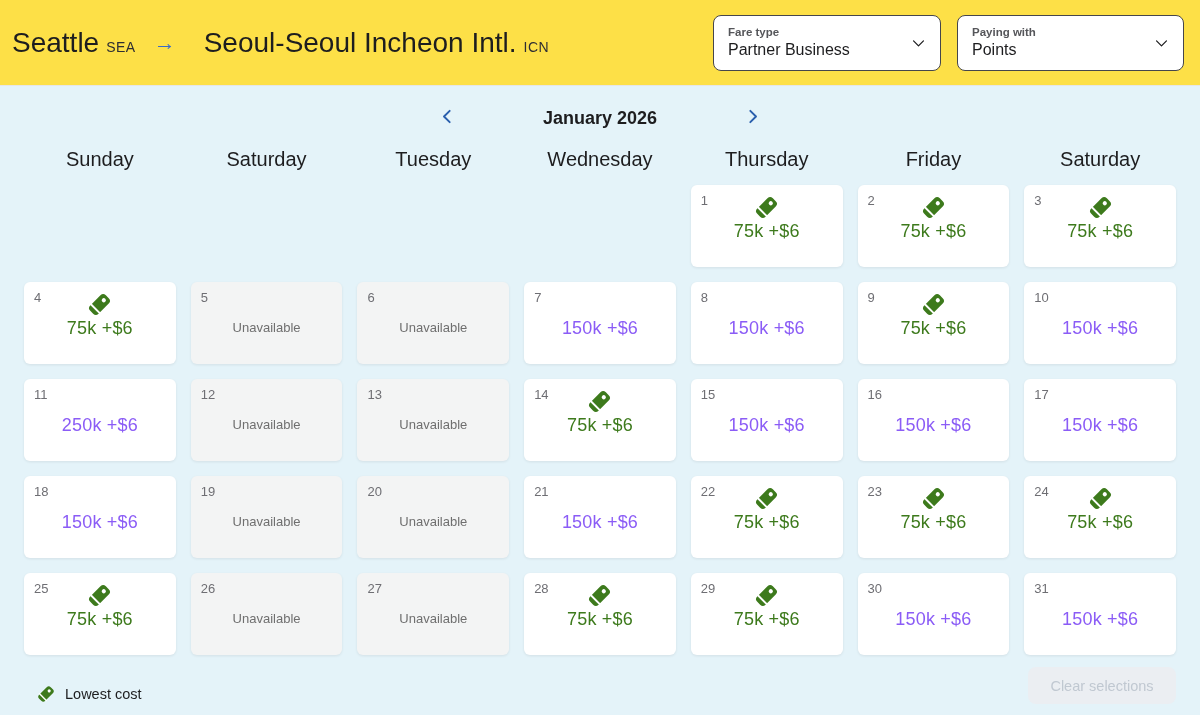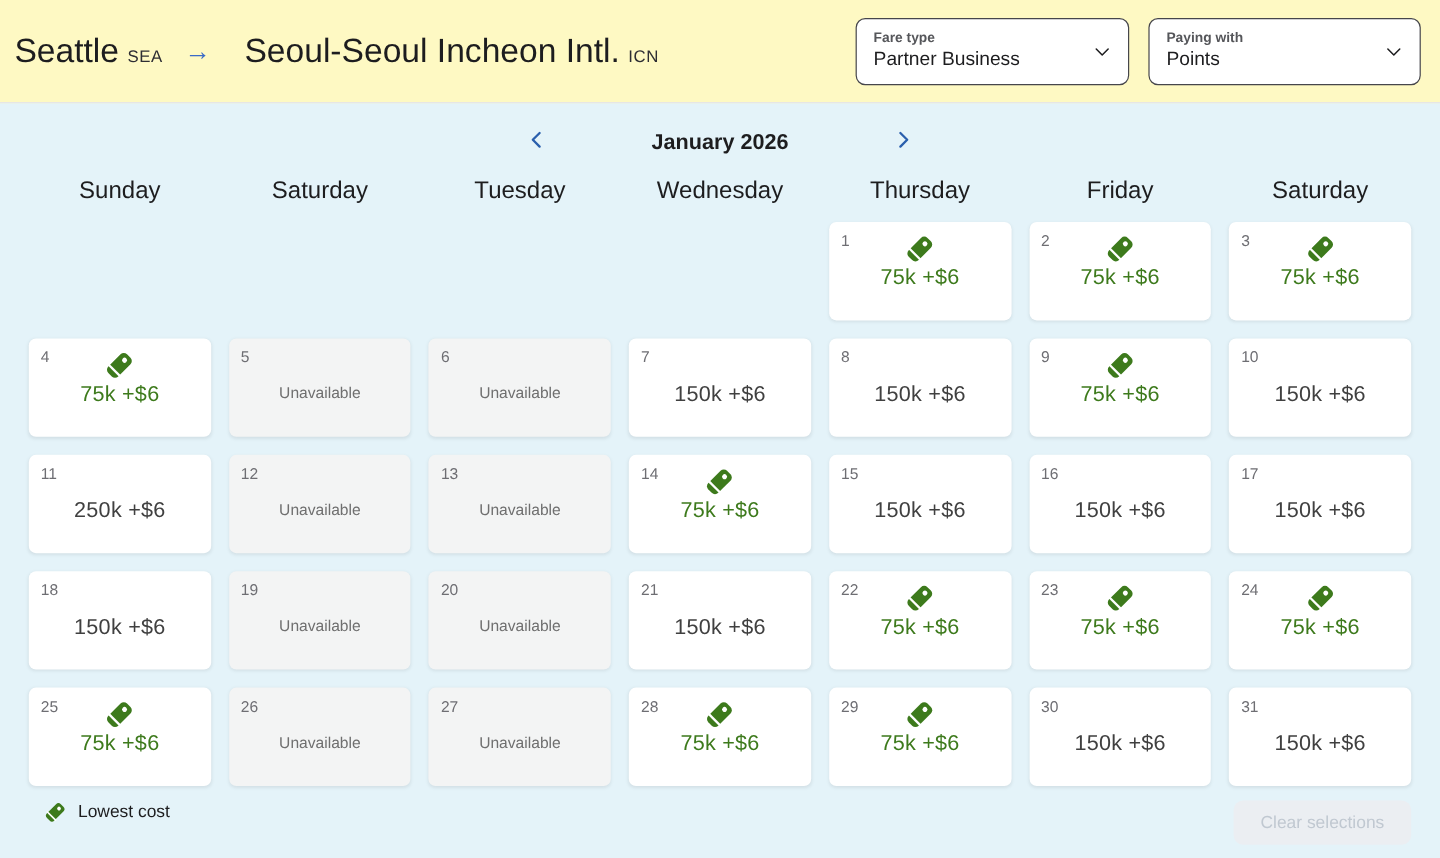--- a/index.html
+++ b/index.html
@@ -1,20 +1,20 @@
 <!DOCTYPE html>
 <html><head>
 <meta charset="utf-8">
 <style>
   * { margin:0; padding:0; box-sizing:border-box; }
   html,body { width:1200px; height:715px; overflow:hidden; }
   body { font-family:"Liberation Sans", sans-serif; background:#e4f3f9; color:#1d1d1f; }
 
   
-  .header { height:86px; background:#fef9c3; border-bottom:1px solid #e6e6e6;
+  .header { height:86px; background:#fde047; border-bottom:1px solid #e6e6e6;
             display:flex; align-items:center; padding:0 16px 0 12px; }
   .route { display:flex; align-items:baseline; }
   .city { font-size:28px; font-weight:500; color:#1d1d1f; }
   .code { font-size:14px; font-weight:500; color:#2e2e33; margin-left:7px; letter-spacing:.5px; }
   .route-arrow { font-size:22px; color:#3a6bc7; margin:0 16px 0 18px; align-self:center; line-height:1; }
   .dest { margin-left:12px; }
 
   .selects { margin-left:auto; display:flex; gap:16px; }
   .select-box { width:228px; height:56px; border:1px solid #46464b; border-radius:8px;
                 background:#fff; position:relative; display:flex; flex-direction:column;
@@ -34,26 +34,26 @@
 
   .grid { display:grid; grid-template-columns:repeat(7,1fr); gap:15px; margin-top:14px; }
   .cell { height:82px; background:#fff; border-radius:6px; position:relative;
           box-shadow:0 1px 3px rgba(0,0,0,.08); cursor:pointer; }
   .cell.empty { background:transparent; box-shadow:none; cursor:default; }
   .cell.unavailable { background:#f3f4f4; cursor:default; }
   .daynum { position:absolute; top:8px; left:10px; font-size:13px; color:#6e6e73; }
   .cell-body { position:absolute; top:9px; left:0; right:0;
                display:flex; flex-direction:column; align-items:center; }
   .icon-slot { height:27px; display:flex; align-items:center; justify-content:center; }
-  .price { font-size:18px; line-height:20px; font-weight:500; color:#404040; letter-spacing:.2px; }
+  .price { font-size:18px; line-height:20px; font-weight:500; color:#8b5cf6; letter-spacing:.2px; }
   .price.lowest { color:#3d7a1c; }
   .status { font-size:13px; line-height:20px; color:#6f6f6f; }
 
   
-  .footer { display:flex; align-items:flex-start; margin-top:12px; }
+  .footer { display:flex; align-items:flex-end; margin-top:12px; }
   .legend { display:flex; align-items:center; gap:9px; margin-left:12px;
             font-size:14.5px; color:#1d1d1f; }
   .clear-btn { margin-left:auto; width:148px; height:37px; background:#ebeef2;
                color:#c0c8d1; border:none; border-radius:8px; font-size:14.5px;
                font-family:"Liberation Sans",sans-serif; cursor:pointer; }
 </style>
 </head>
 <body>
 
 <div class="header">

